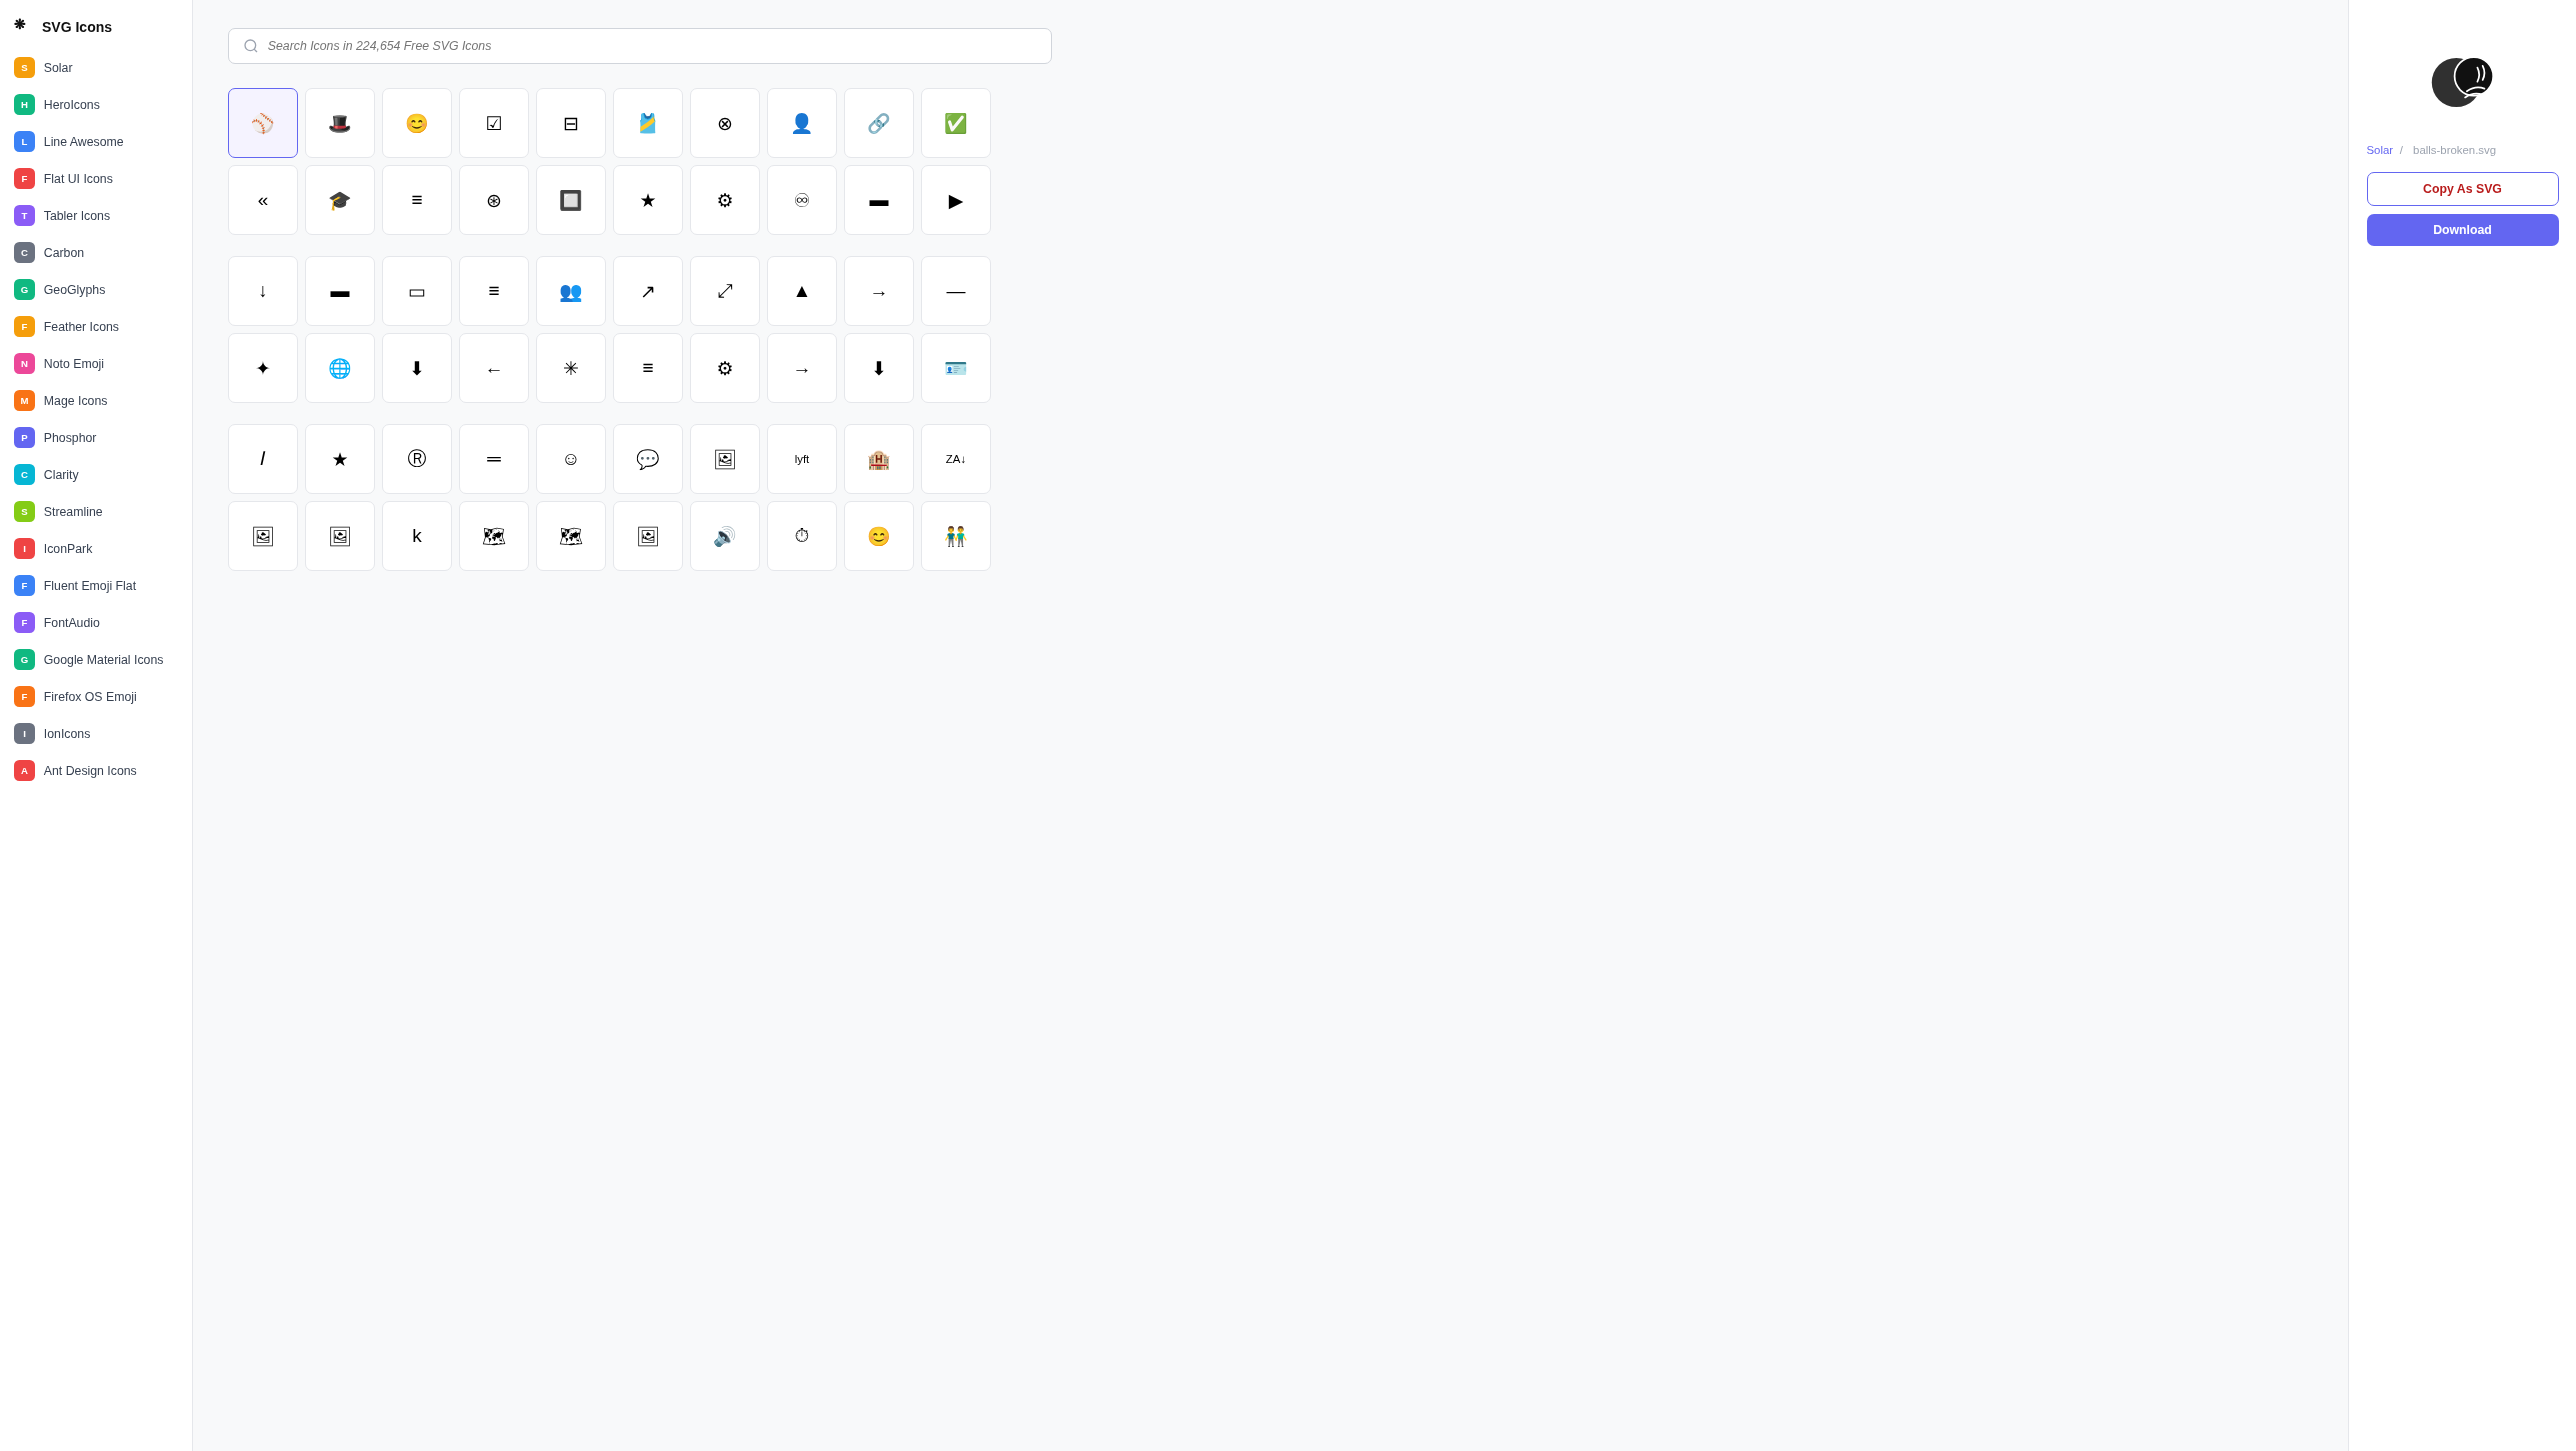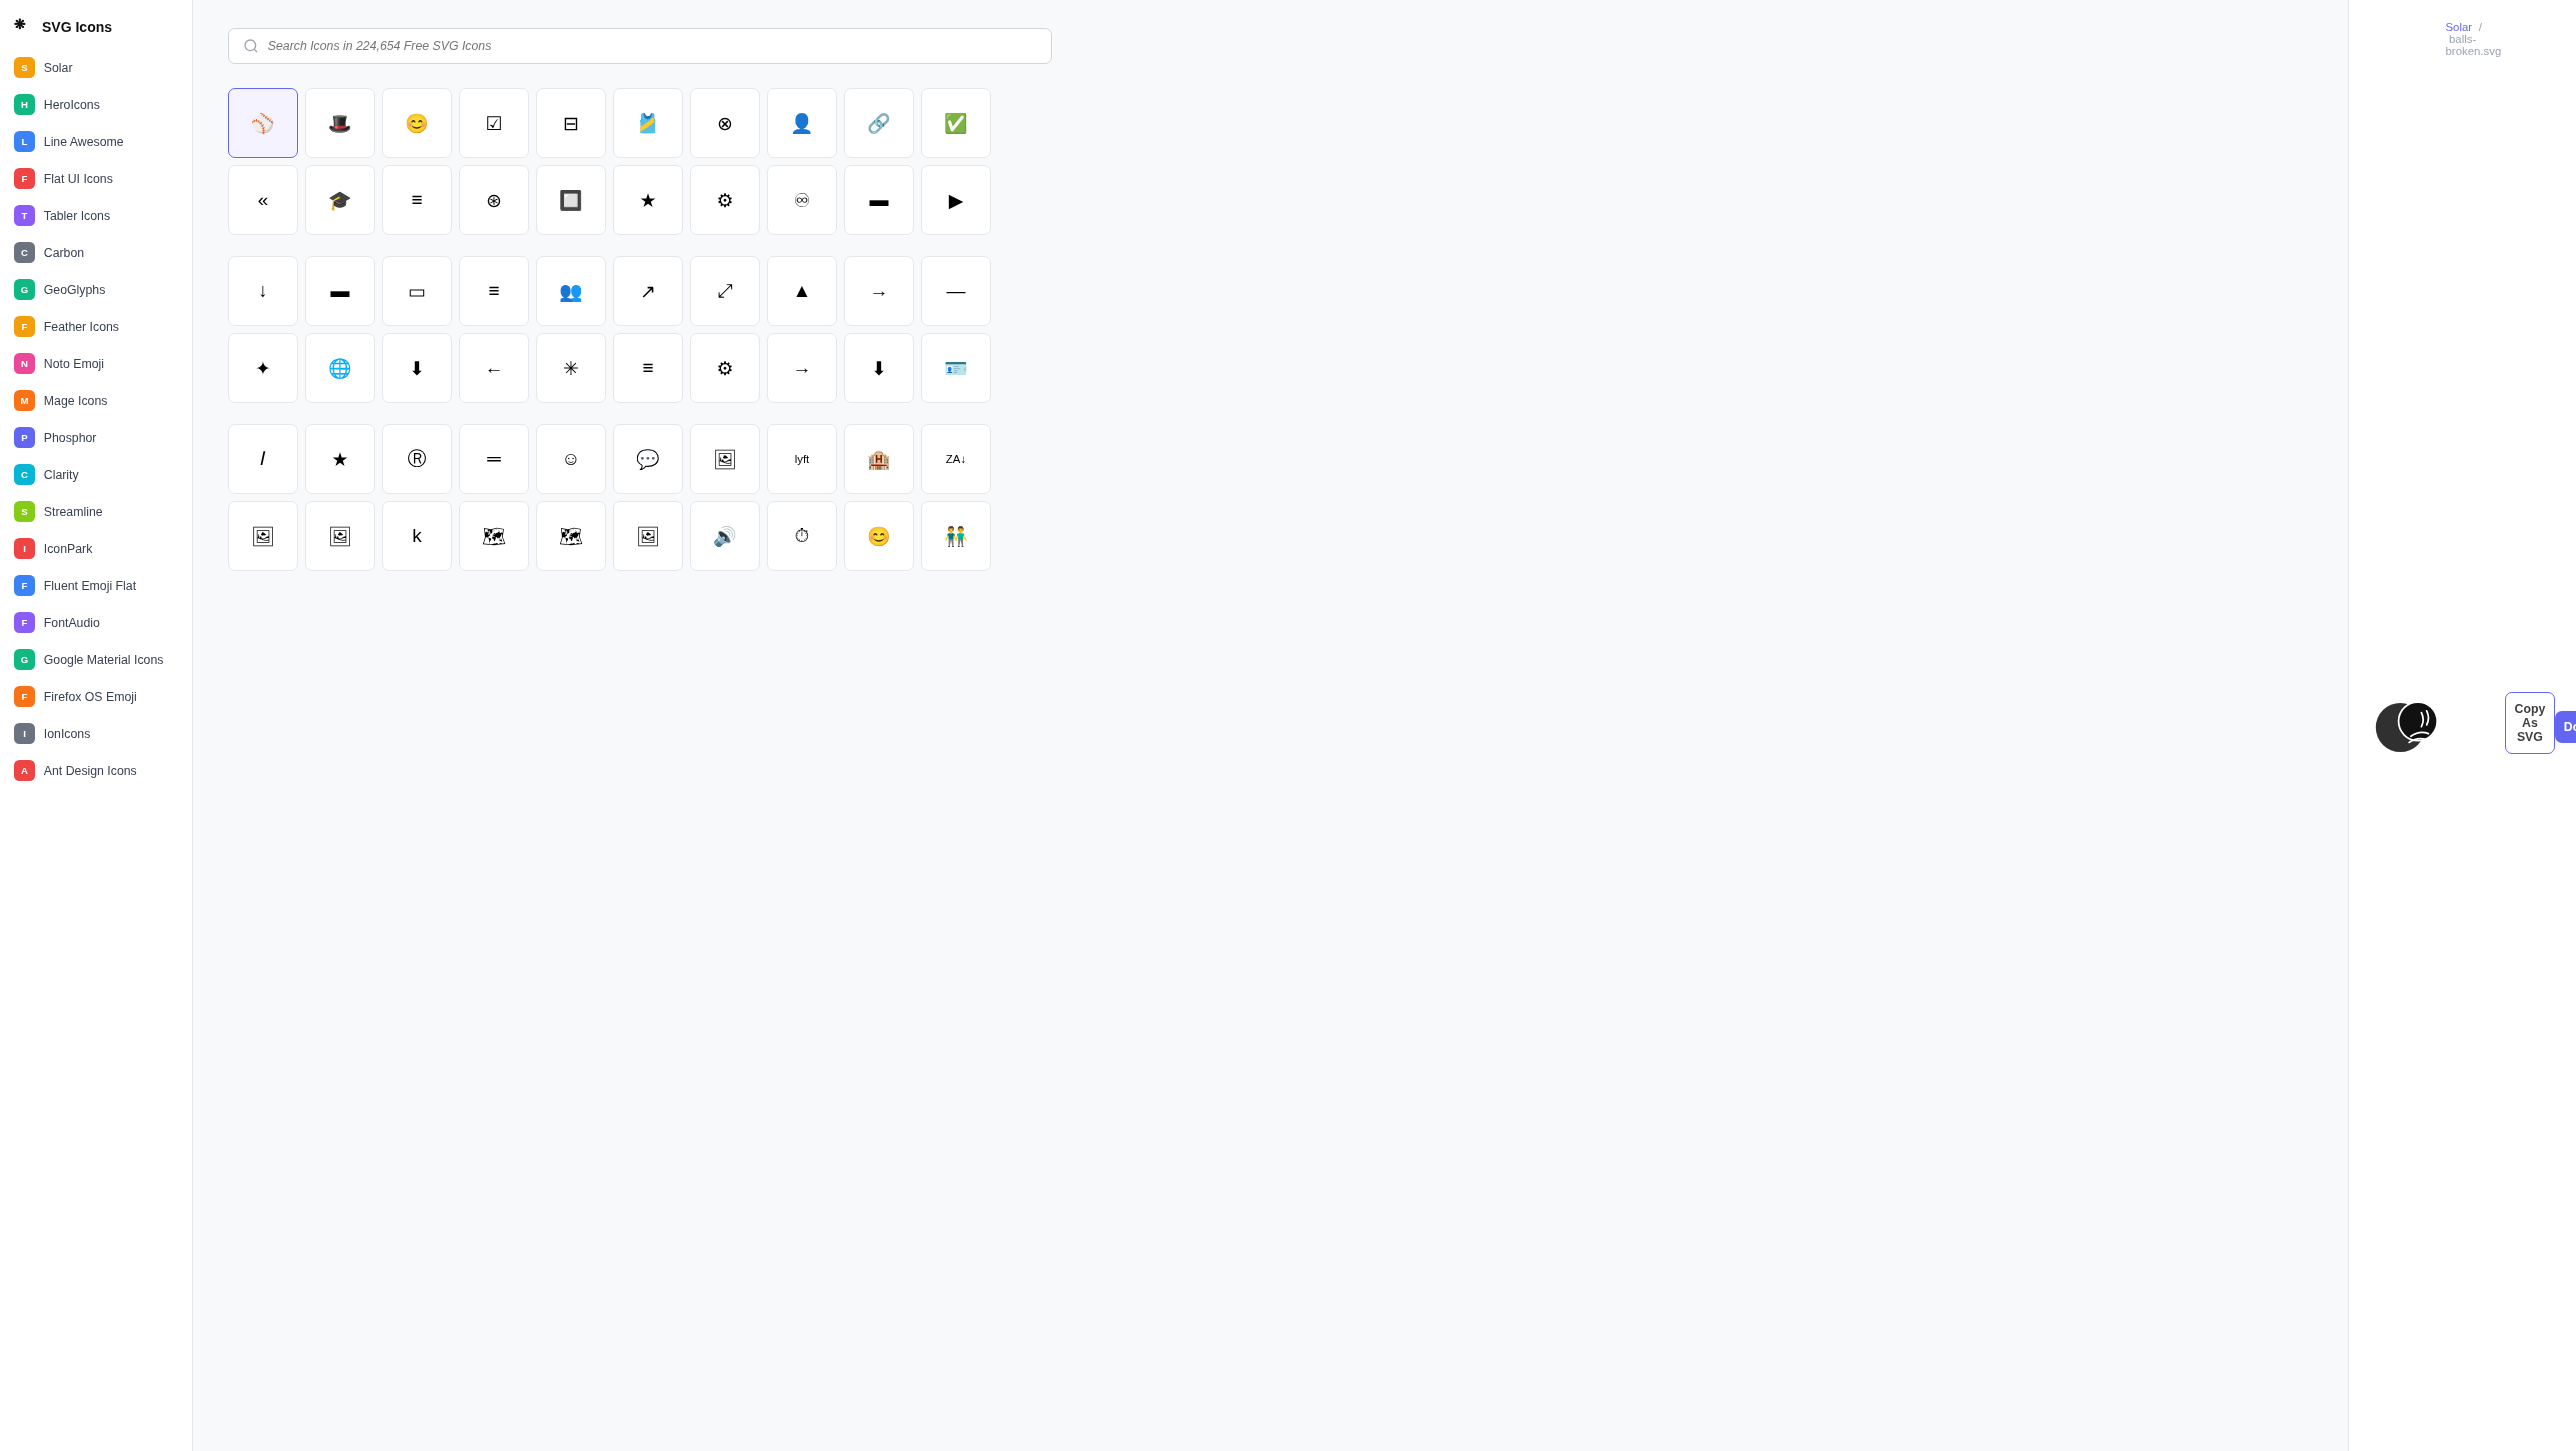--- a/index.html
+++ b/index.html
@@ -115,21 +115,21 @@
     }
     .icon-cell.selected { border-color: #6366f1; border-width: 1.8px; background: #f5f3ff; }
 
     
     #right-panel {
       width: 228px;
       min-width: 228px;
       background: #fff;
       border-left: 0.9px solid #e5e7eb;
       display: flex;
-      flex-direction: row;
+      flex-direction: column;
       align-items: center;
       padding: 21px 17.5px 17.5px;
       height: 100vh;
     }
     .preview-icon {
       width: 88px;
       height: 88px;
       display: flex;
       align-items: center;
       justify-content: center;
@@ -143,21 +143,21 @@
       margin-bottom: 16px;
       align-self: flex-start;
     }
     .breadcrumb a { color: #6366f1; text-decoration: none; }
     .breadcrumb span { color: #9ca3af; margin: 0 3.5px; }
     .btn-copy {
       width: 100%;
       padding: 8.8px;
       border: 1.3px solid #6366f1;
       background: #fff;
-      color: #404040;
+      color: #b91c1c;
       border-radius: 7px;
       font-size: 12.3px;
       font-weight: 600;
       cursor: pointer;
       margin-bottom: 8.8px;
     }
     .btn-download {
       width: 100%;
       padding: 8.8px;
       border: none;

